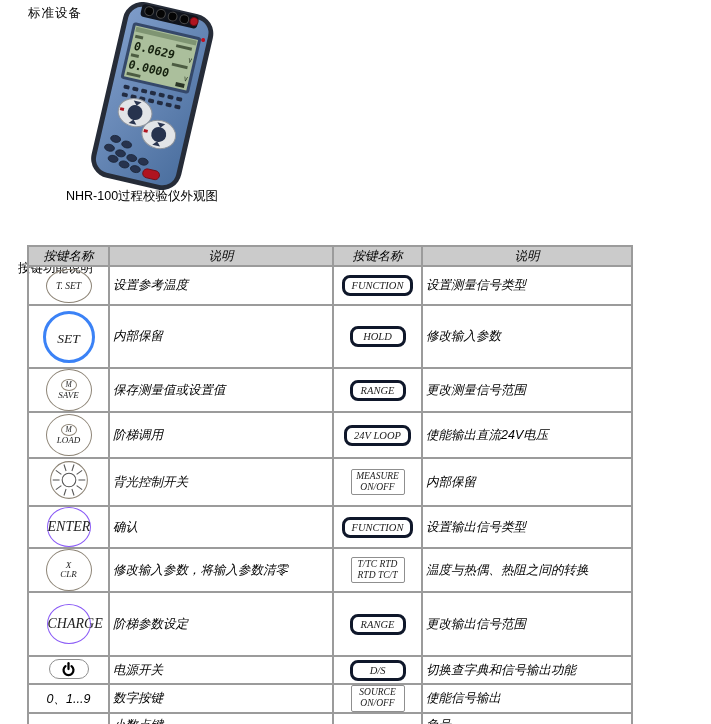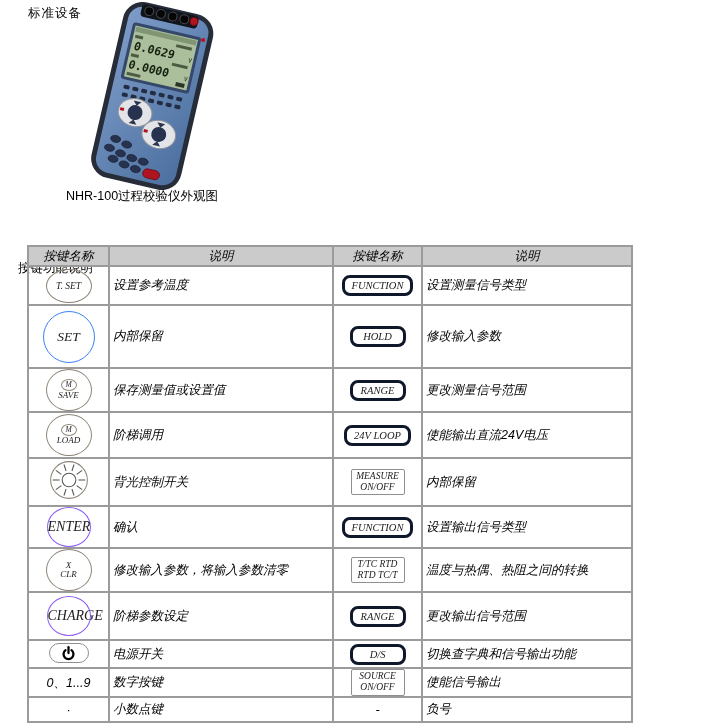--- a/index.html
+++ b/index.html
@@ -14,21 +14,21 @@
   #title2{left:18px;top:227px;margin-top:33px;}
   table.keytable{position:absolute;left:27px;top:245px;border-collapse:collapse;table-layout:fixed;font-style:italic;}
   .keytable th,.keytable td{border:2px solid #9b9b9b;overflow:hidden;}
   .keytable th{background:#cbcbcb;height:18px;font-weight:normal;font-size:12.5px;padding:0;}
   td.key-cell{text-align:center;vertical-align:middle;padding:0;}
   td.desc-cell{font-size:12.5px;padding:0 2px 0 3px;vertical-align:middle;}
   
   .kbtn{font-family:"Liberation Serif",serif;color:#222;display:inline-block;box-sizing:border-box;}
   .k-ellipse{width:46px;height:34px;border:1px solid #8d8476;border-radius:50%;
              line-height:32px;font-size:9.5px;}
-  .k-circle-lg{width:52px;height:52px;border:1px solid #3b82f6;border-radius:50%;
+  .k-circle-lg{width:52px;height:52px;border:3px solid #3b82f6;border-radius:50%;
              line-height:50px;font-size:13.5px;}
   .k-circle{width:44px;height:40px;border:1px solid #8b5cf6;border-radius:50%;
              line-height:38px;font-size:14px;}
   .k-stack{width:46px;height:42px;border:1px solid #8d8476;border-radius:50%;
            display:inline-flex;flex-direction:column;align-items:center;justify-content:center;
            font-size:9px;line-height:1.05;}
   .mcircle{display:inline-block;border:1px solid #8d8476;border-radius:50%;
            font-size:7.5px;width:14px;height:10px;line-height:10px;text-align:center;}
   .k-pill{border:3px solid #0f172a;border-radius:8px;padding:2px 7px;font-size:10.5px;
           min-width:56px;text-align:center;}
@@ -206,21 +206,21 @@
         </tr>
         <tr style="height: 43px;">
           <td class="key-cell"><span class="kbtn k-stack">
               <div>X</div>
               <div>CLR</div>
             </span></td>
           <td class="desc-cell">修改输入参数，将输入参数清零</td>
           <td class="key-cell"><span class="kbtn k-pill2"><div>T/TC RTD</div><div>RTD TC/T</div></span></td>
           <td class="desc-cell">温度与热偶、热阻之间的转换</td>
         </tr>
-        <tr style="height: 48px;">
+        <tr style="height: 64px;">
           <td class="key-cell"><span class="kbtn k-circle">CHARGE</span></td>
           <td class="desc-cell">阶梯参数设定</td>
           <td class="key-cell"><span class="kbtn k-pill">RANGE</span></td>
           <td class="desc-cell">更改输出信号范围</td>
         </tr>
         <tr style="height: 28px; padding-left: 40px;">
           <td class="key-cell"><span class="kbtn k-power">
               <svg width="15" height="15" viewBox="0 0 16 16">
                 <path d="M 4.8 4.4 A 5.3 5.3 0 1 0 11.2 4.4" fill="none" stroke="#000" stroke-width="2.4" stroke-linecap="round"></path>
                 <line x1="8" y1="1.2" x2="8" y2="7.5" stroke="#000" stroke-width="2.4" stroke-linecap="round"></line>

